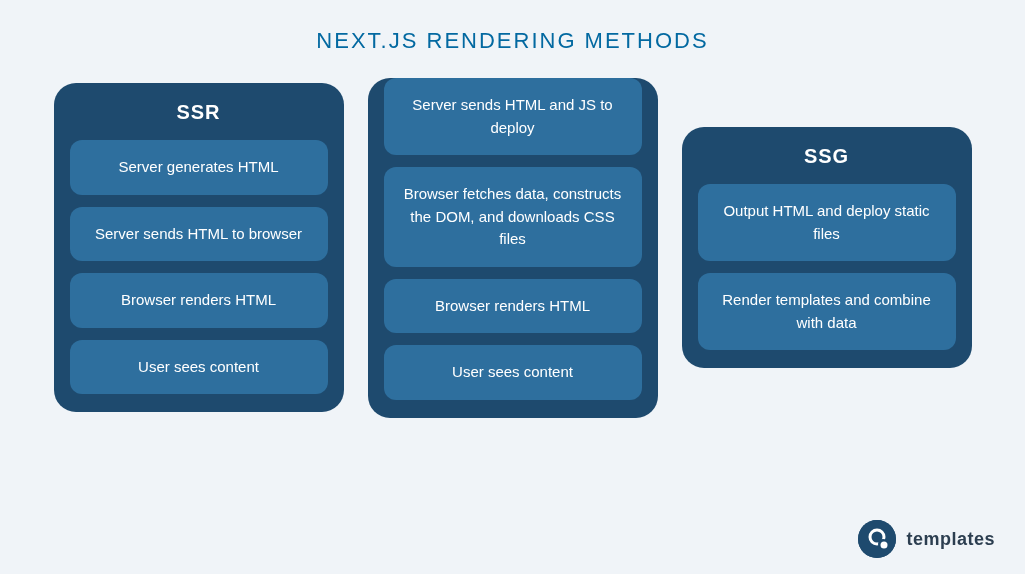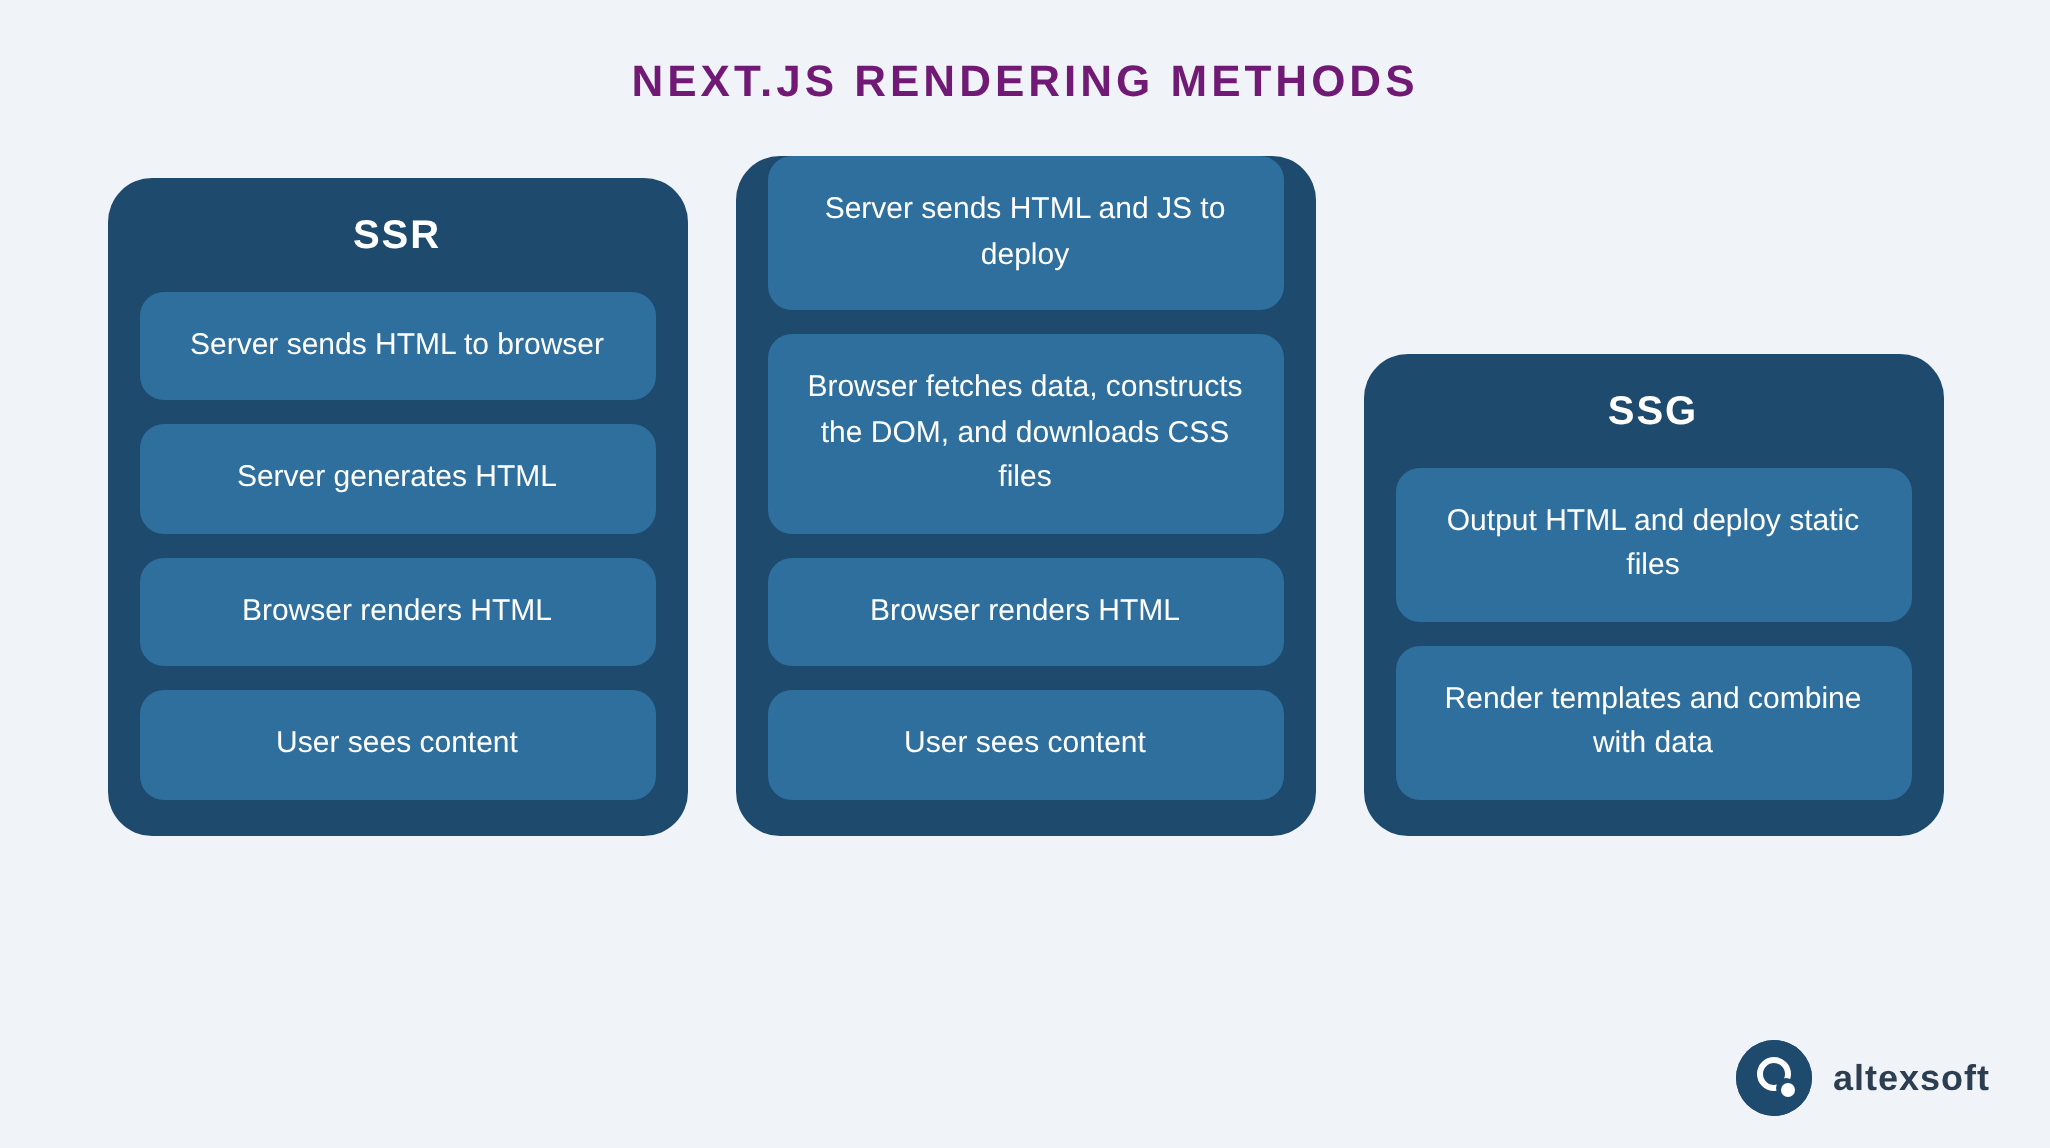--- a/index.html
+++ b/index.html
@@ -15,34 +15,34 @@
       font-family: 'Segoe UI', Arial, sans-serif;
       display: flex;
       flex-direction: column;
       align-items: center;
       justify-content: flex-start;
       overflow: hidden;
     }
 
     .page-title {
       font-size: 22px;
-      font-weight: 700;
+      font-weight: 400;
       letter-spacing: 2px;
-      color: #701a75;
+      color: #0369a1;
       margin-top: 28px;
       margin-bottom: 24px;
       text-transform: uppercase;
     }
 
     .columns-container {
       display: flex;
       flex-direction: row;
       gap: 24px;
       justify-content: center;
-      align-items: flex-end;
+      align-items: center;
       width: 100%;
       padding: 0 40px;
     }
 
     .column {
       background: #1e4a6e;
       border-radius: 22px;
       flex: 1;
       max-width: 290px;
       padding: 0 0 18px 0;
@@ -107,22 +107,22 @@
   </style>
 </head>
 <body>
 
 <h1 class="page-title">NEXT.JS RENDERING METHODS</h1>
 
 <div class="columns-container">
 
   <div class="column">
     <div class="column-header">SSR</div>
+    <div class="card">Server generates HTML</div>
     <div class="card">Server sends HTML to browser</div>
-    <div class="card">Server generates HTML</div>
     <div class="card">Browser renders HTML</div>
     <div class="card">User sees content</div>
   </div>
 
   <div class="column">
     <div class="card">Server sends HTML and JS to deploy</div>
     <div class="card">Browser fetches data, constructs the DOM, and downloads CSS files</div>
     <div class="card">Browser renders HTML</div>
     <div class="card">User sees content</div>
   </div>
@@ -136,14 +136,14 @@
 
 <div class="footer">
   <div class="logo-circle">
     <svg viewBox="0 0 38 38" width="38" height="38">
       <circle cx="19" cy="19" r="19" fill="#1e4a6e"></circle>
       <circle cx="19" cy="17" r="7" fill="none" stroke="white" stroke-width="3"></circle>
       <circle cx="25" cy="24" r="5" fill="#1e4a6e"></circle>
       <circle cx="26" cy="25" r="3.5" fill="white"></circle>
     </svg>
   </div>
-  <span class="logo-text">altexsoft</span>
+  <span class="logo-text">templates</span>
 </div>
 
 </body></html>

